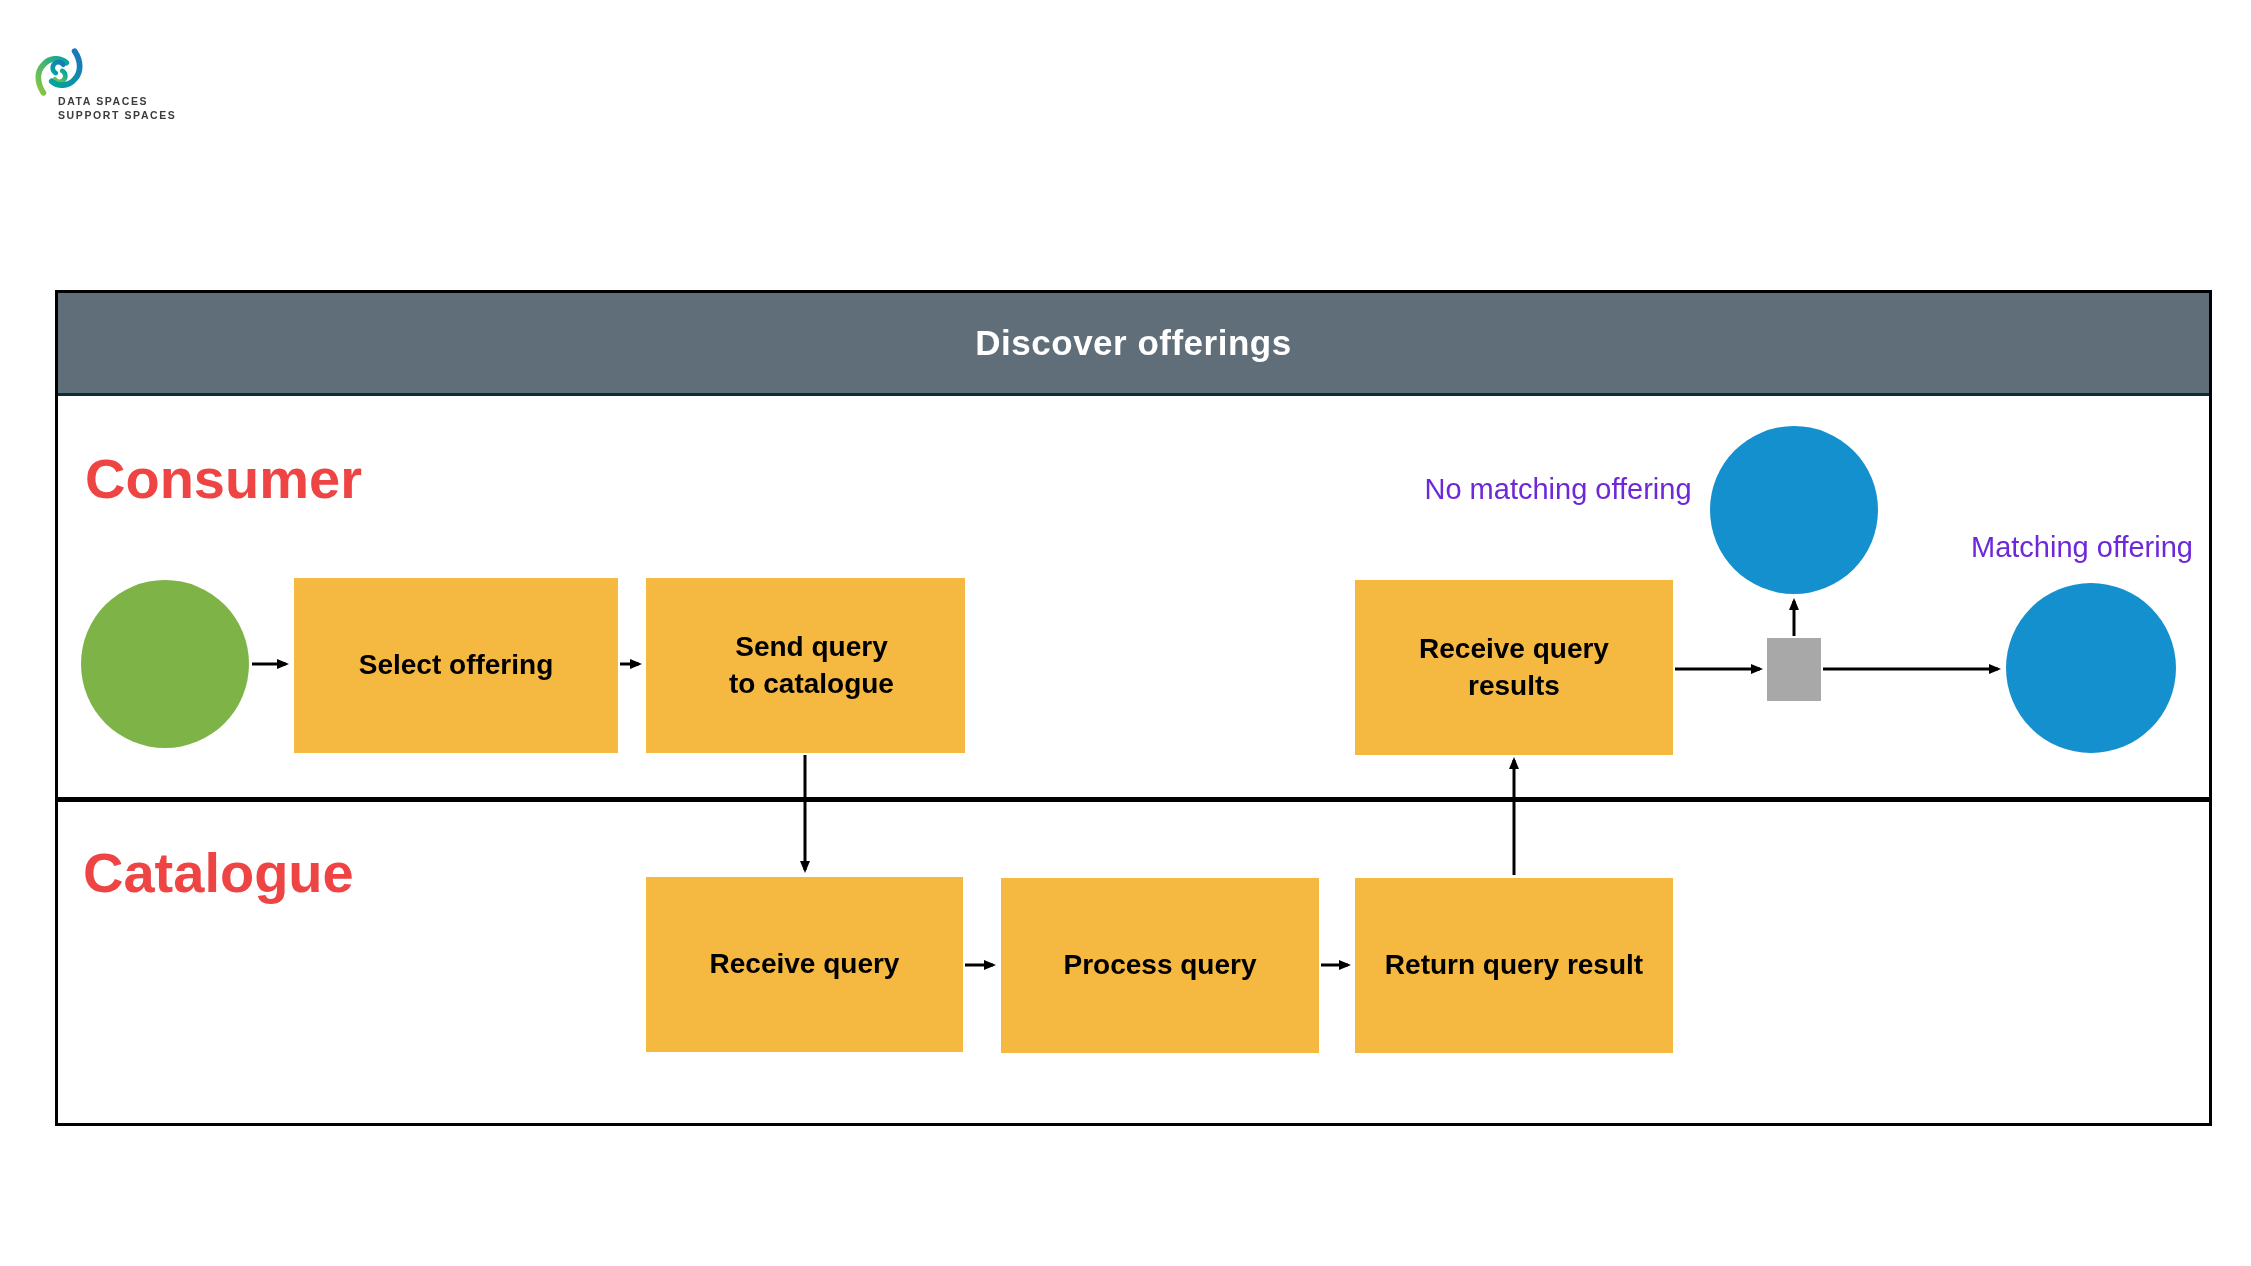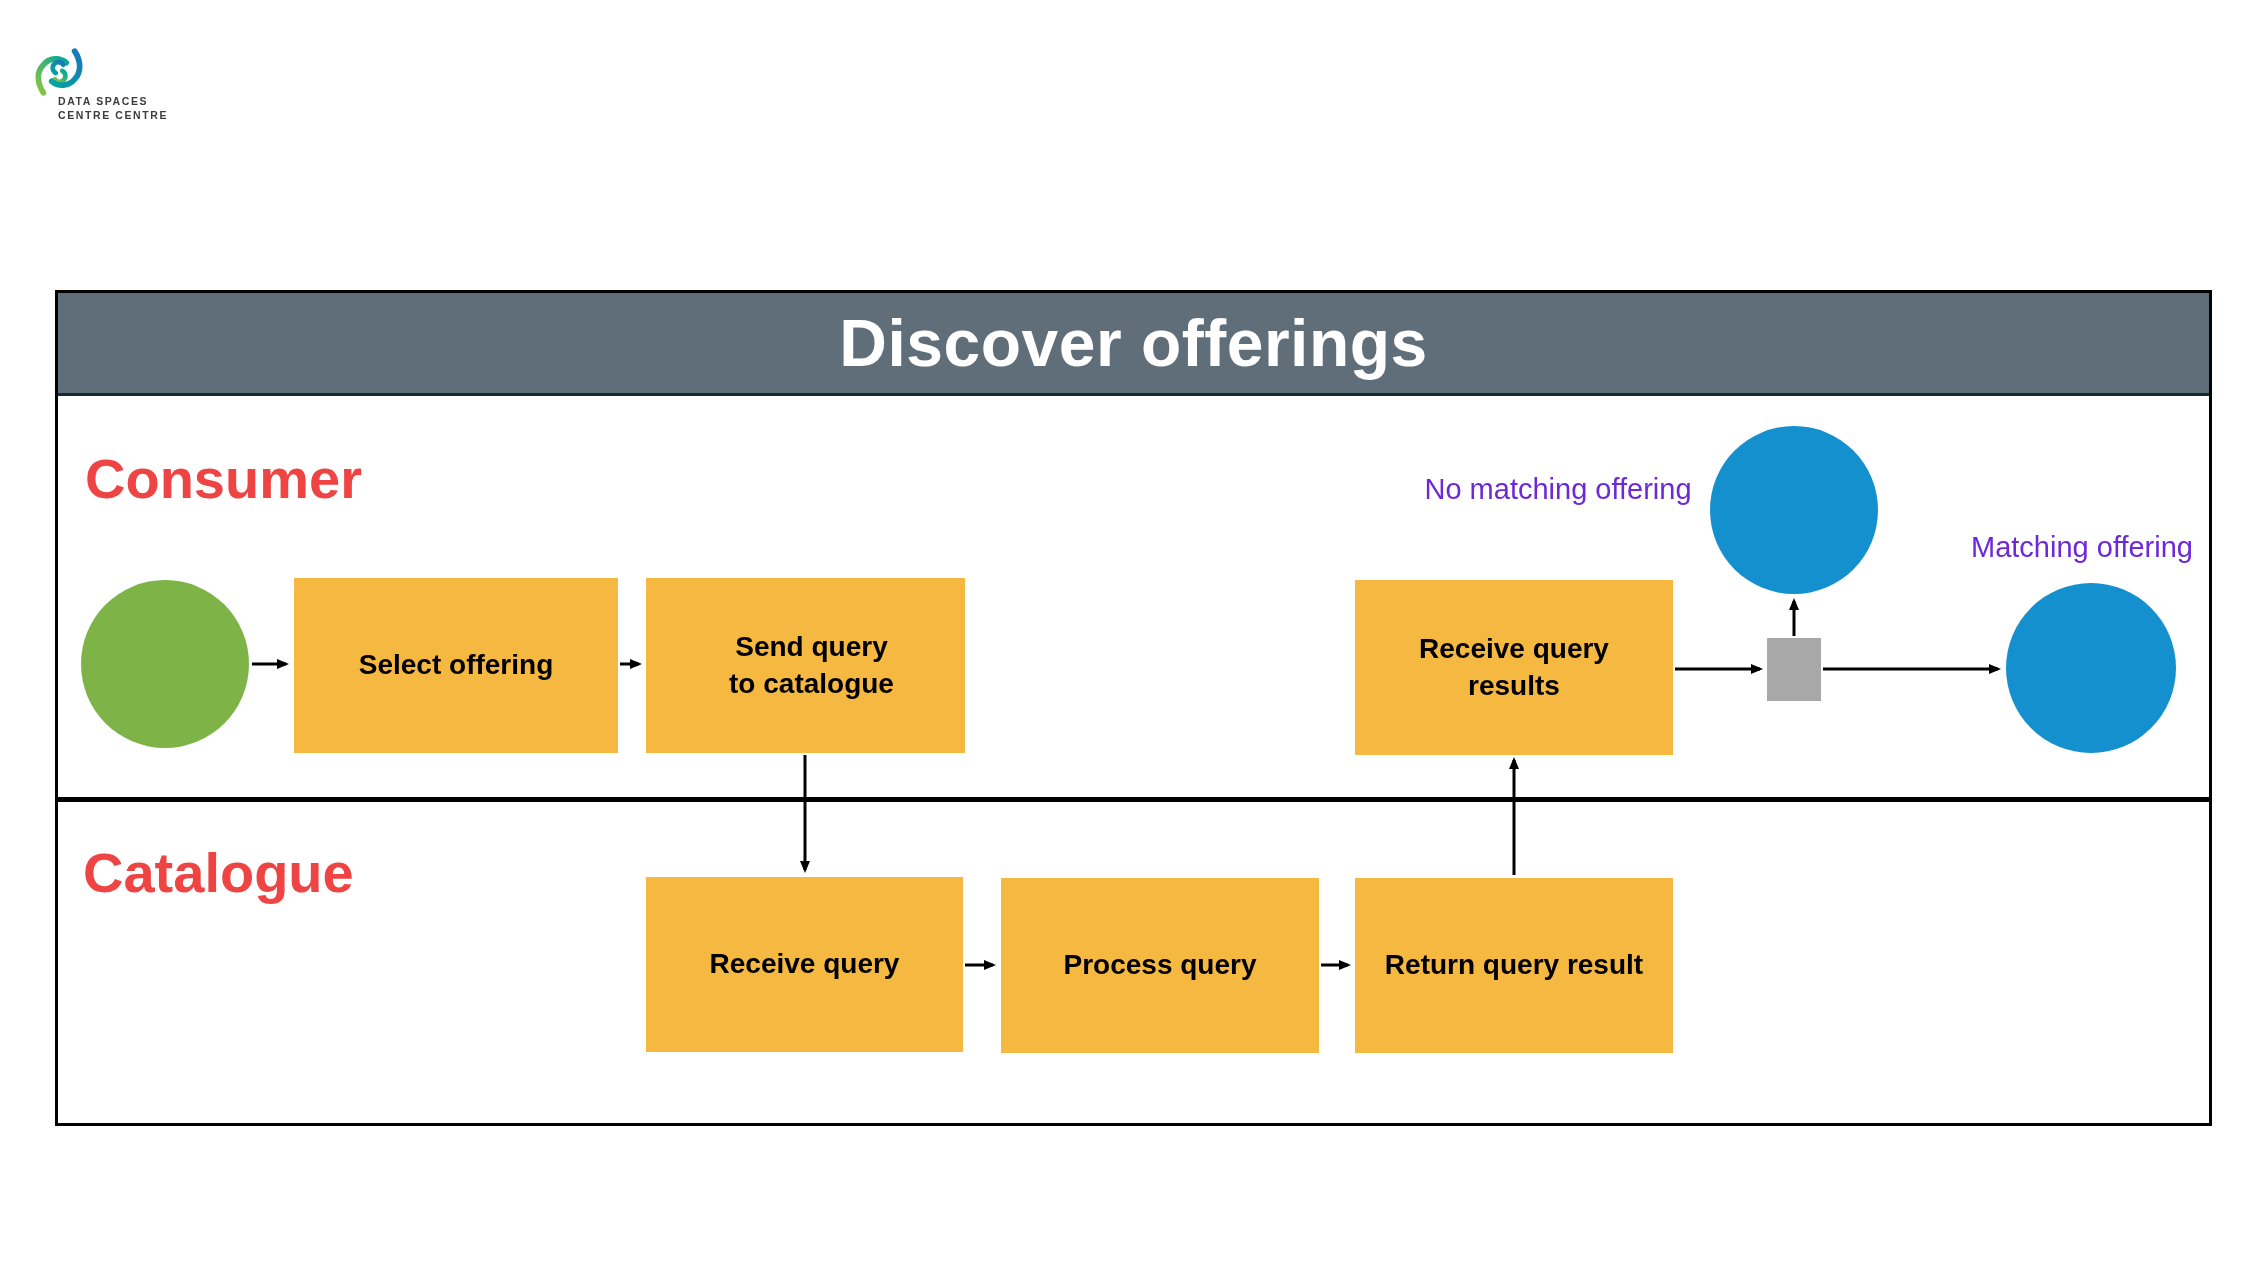--- a/index.html
+++ b/index.html
@@ -28,21 +28,21 @@
     box-sizing:border-box;
     background:#ffffff;
   }
   .titlebar{
     position:absolute;left:0;top:0;width:100%;height:103px;
     border-bottom:3px solid #0e2b36;
     box-sizing:border-box;
     display:flex;align-items:center;justify-content:center;
   }
   .titlebar h1{
-    margin:0;color:#ffffff;font-size:66px;font-weight:bold;
+    margin:0;color:#ffffff;font-size:35px;font-weight:bold;
     letter-spacing:0.5px;
   }
   .lane-divider{
     position:absolute;left:0;top:504px;width:100%;height:5px;
     background:#000000;
   }
   .lane-label{
     position:absolute;
     font-size:56px;font-weight:bold;color:#ef4444;line-height:1;
     white-space:nowrap;
@@ -101,21 +101,21 @@
             <stop offset="1" stop-color="#1B75BC"></stop>
         </linearGradient>
       </defs>
       <path d="M20 90 C8 72 6 50 20 36 A31 31 0 0 1 64 32" stroke="url(#lg-g)" stroke-width="11" stroke-linecap="round"></path>
       <path d="M42 64 a11 11 0 1 0 14 -16" stroke="url(#lg-g)" stroke-width="9" stroke-linecap="round"></path>
       <path d="M80 10 C92 28 94 50 80 64 A31 31 0 0 1 36 68" stroke="url(#lg-b)" stroke-width="11" stroke-linecap="round"></path>
       <path d="M58 36 a11 11 0 1 0 -14 16" stroke="url(#lg-b)" stroke-width="9" stroke-linecap="round"></path>
     </svg>
     <div class="brand-text">
       <div>DATA SPACES</div>
-      <div>CENTRE CENTRE</div>
+      <div>SUPPORT SPACES</div>
     </div>
   </div>
 
   <div class="frame">
 
     <div class="titlebar" style="background-color: rgb(95, 110, 120);">
       <h1>Discover offerings</h1>
     </div>
 
     <div class="lane-label consumer">Consumer</div>

